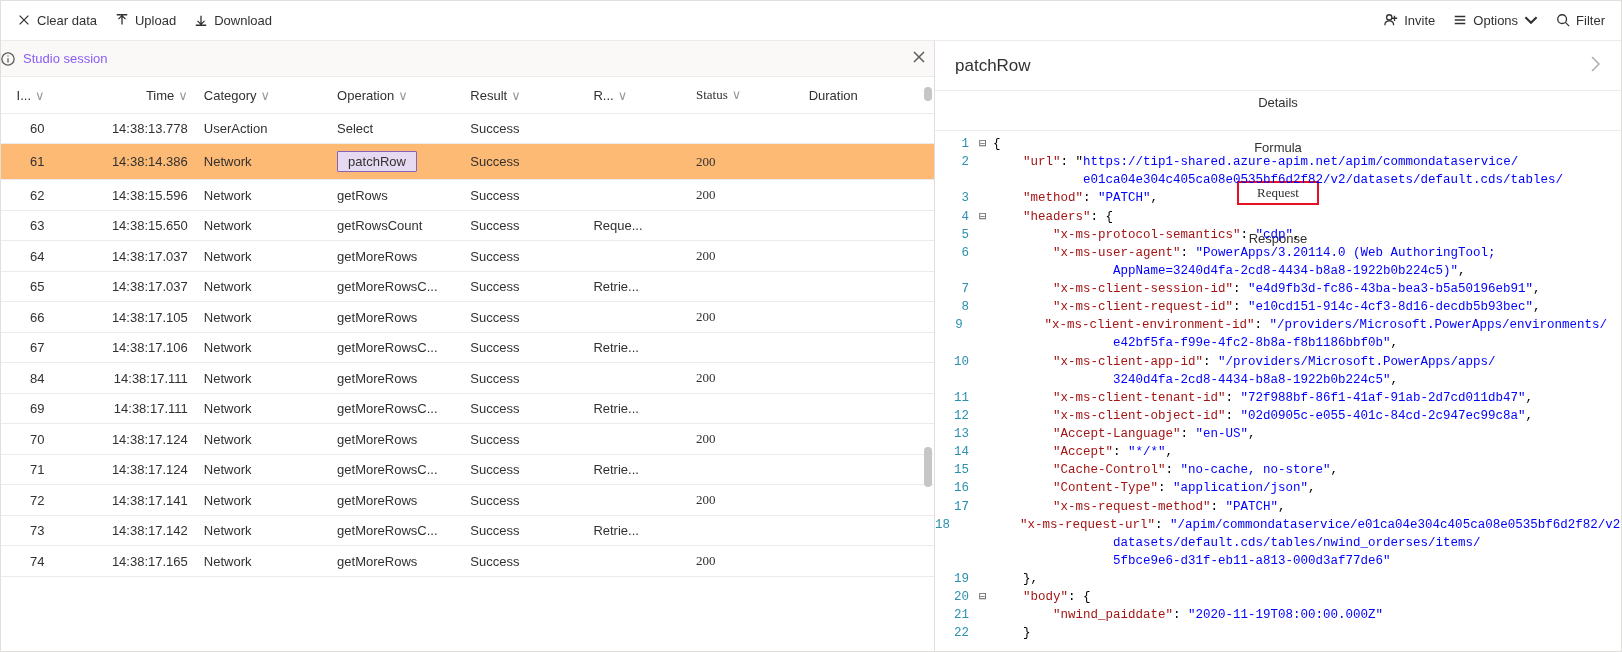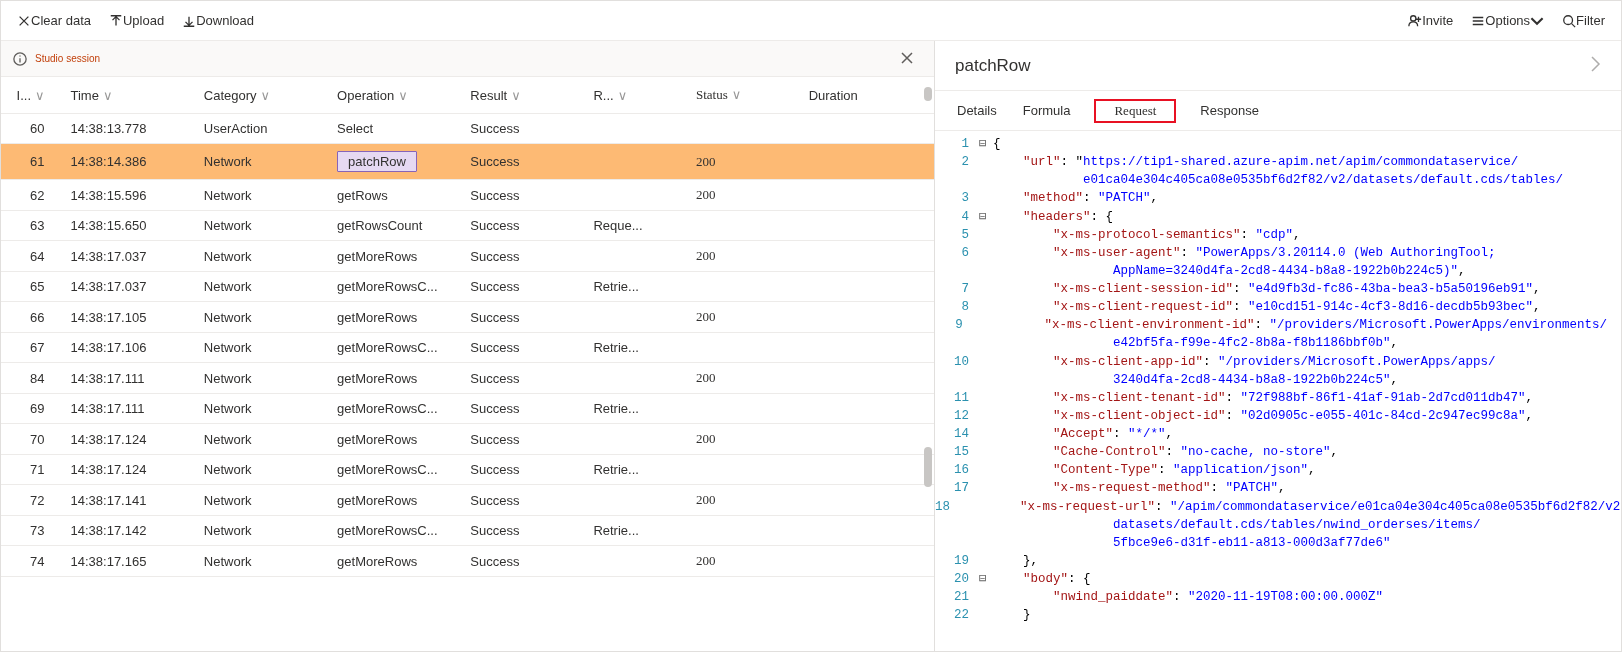--- a/index.html
+++ b/index.html
@@ -1,48 +1,48 @@
 <!DOCTYPE html>
 <html><head>
 <meta charset="utf-8">
 <style>
   * { box-sizing: border-box; margin: 0; padding: 0; }
   body { font-family: "Segoe UI", Arial, sans-serif; font-size: 13px; color: #323130; background: #fff; }
   .app { display: flex; flex-direction: column; width: 1622px; height: 652px; border: 1px solid #e1dfdd; }
   .toolbar { display: flex; align-items: center; height: 40px; padding: 0 16px; border-bottom: 1px solid #edebe9; }
   .toolbar .left { display: flex; align-items: center; gap: 18px; }
   .toolbar .right { margin-left: auto; display: flex; align-items: center; gap: 18px; }
-  .tb-btn { display: flex; align-items: center; cursor: pointer; color: #323130; }
+  .tb-btn { display: flex; align-items: flex-start; gap: 6px; cursor: pointer; color: #323130; }
   .tb-btn svg { width: 14px; height: 14px; stroke: #323130; stroke-width: 1.5; fill: none; }
   .main { flex: 1; display: flex; overflow: hidden; }
   .left-pane { width: 934px; display: flex; flex-direction: column; border-right: 1px solid #e1dfdd; overflow: hidden; }
-  .session-bar { display: flex; align-items: center; height: 36px; padding: 0 12px; background: #faf9f8; border-bottom: 1px solid #edebe9; font-size: 10px; color: #c2410c; }
+  .session-bar { display: flex; align-items: center; height: 36px; padding: 0 0; background: #faf9f8; border-bottom: 1px solid #edebe9; font-size: 13px; color: #8b5cf6; }
   .session-bar svg { width: 14px; height: 14px; margin-right: 8px; stroke: #605e5c; fill: none; stroke-width: 1.5; }
   .session-bar .close { margin-left: auto; cursor: pointer; }
   .table-wrap { flex: 1; overflow: auto; position: relative; }
   table { border-collapse: collapse; width: 100%; }
   th { text-align: left; font-weight: 400; padding: 10px 8px; border-bottom: 1px solid #edebe9; color: #323130; position: sticky; top: 0; background: #fff; }
   th .chev { margin-left: 4px; opacity: 0.5; }
   td { padding: 7px 8px; border-bottom: 1px solid #edebe9; white-space: nowrap; overflow: hidden; text-overflow: ellipsis; }
   tr.selected { background: #fdba74; }
   .op-box { display: inline-block; padding: 2px 10px; background: #e6d9f2; border: 1px solid #8764b8; border-radius: 1px; }
   .col-idx { width: 60px; text-align: right; padding-right: 18px; }
-  .col-time { width: 130px; }
+  .col-time { width: 130px; text-align: right; }
   .col-cat { width: 130px; }
   .col-op { width: 130px; }
   .col-res { width: 120px; }
   .col-r { width: 100px; }
   .col-status { width: 110px; font-family: Liberation Serif, serif; }
   .col-dur { width: 130px; }
 
   .right-pane { flex: 1; display: flex; flex-direction: column; overflow: hidden; }
   .rp-header { display: flex; align-items: center; height: 50px; padding: 0 20px; border-bottom: 1px solid #edebe9; }
   .rp-header .title { font-size: 17px; font-weight: 400; }
   .rp-header .chev-right { margin-left: auto; opacity: 0.5; cursor: pointer; }
-  .tabs { display: flex; gap: 22px; padding: 0 20px; height: 40px; align-items: center; border-bottom: 1px solid #edebe9; }
+  .tabs { display: flex; gap: 22px; padding: 0 20px; height: 40px; align-items: center; border-bottom: 1px solid #edebe9; flex-direction: column; }
   .tab { cursor: pointer; padding: 4px 2px; }
   .tab.active { border: 2px solid #e81123; padding: 2px 18px; font-family: Liberation Serif, serif; }
   .code-area { flex: 1; overflow: auto; font-family: Consolas, "Courier New", monospace; font-size: 12.5px; line-height: 1.45; padding: 4px 0; }
   .cline { display: flex; }
   .gutter { width: 44px; text-align: right; padding-right: 10px; color: #2b91af; user-select: none; }
   .fold { width: 14px; color: #666; user-select:none; }
   .code { flex: 1; white-space: pre; padding-right: 14px; }
   .k { color: #a31515; }
   .v { color: #0000ff; }
   .lnk { color: #0000ff; }
@@ -382,20 +382,25 @@
             <div class="gutter">11</div>
             <div class="fold"></div>
             <div class="code">        <span class="k">"x-ms-client-tenant-id"</span><span class="brace">: </span><span class="v">"72f988bf-86f1-41af-91ab-2d7cd011db47"</span><span class="brace">,</span></div>
           </div>
           <div class="cline">
             <div class="gutter">12</div>
             <div class="fold"></div>
             <div class="code">        <span class="k">"x-ms-client-object-id"</span><span class="brace">: </span><span class="v">"02d0905c-e055-401c-84cd-2c947ec99c8a"</span><span class="brace">,</span></div>
           </div>
           <div class="cline">
+            <div class="gutter">13</div>
+            <div class="fold"></div>
+            <div class="code">        <span class="k">"Accept-Language"</span><span class="brace">: </span><span class="v">"en-US"</span><span class="brace">,</span></div>
+          </div>
+          <div class="cline">
             <div class="gutter">14</div>
             <div class="fold"></div>
             <div class="code">        <span class="k">"Accept"</span><span class="brace">: </span><span class="v">"*/*"</span><span class="brace">,</span></div>
           </div>
           <div class="cline">
             <div class="gutter">15</div>
             <div class="fold"></div>
             <div class="code">        <span class="k">"Cache-Control"</span><span class="brace">: </span><span class="v">"no-cache, no-store"</span><span class="brace">,</span></div>
           </div>
           <div class="cline">

